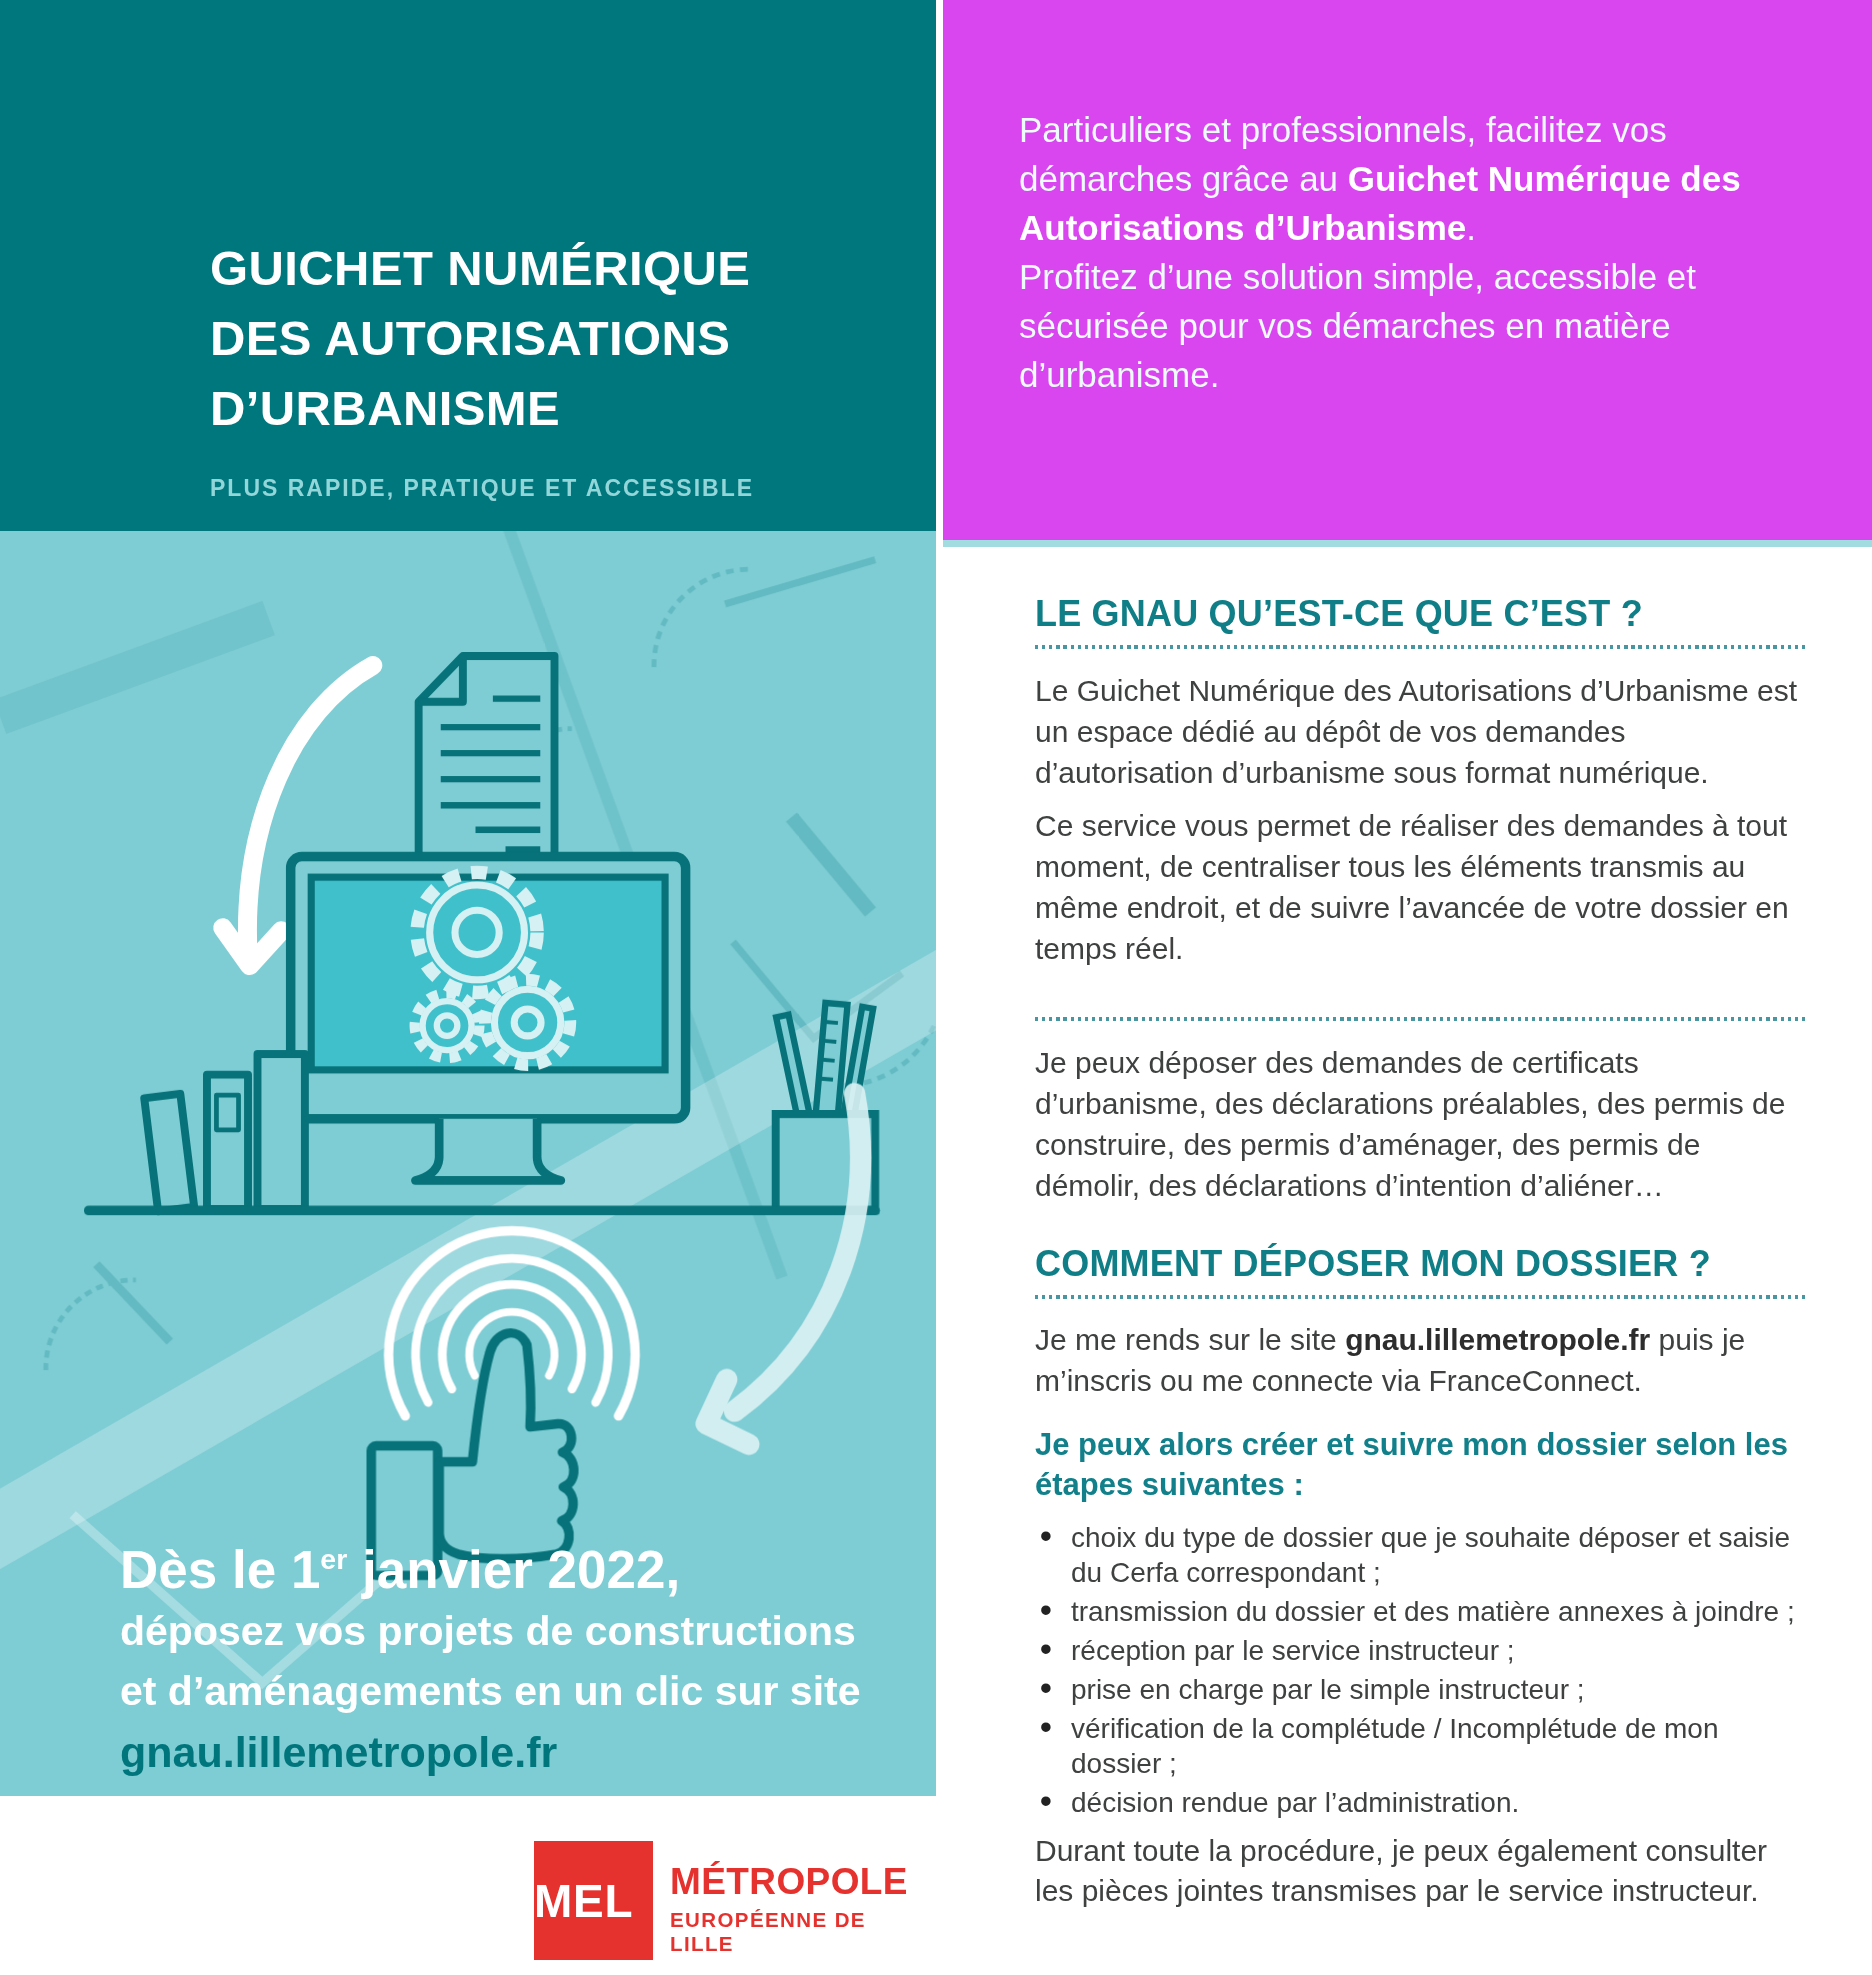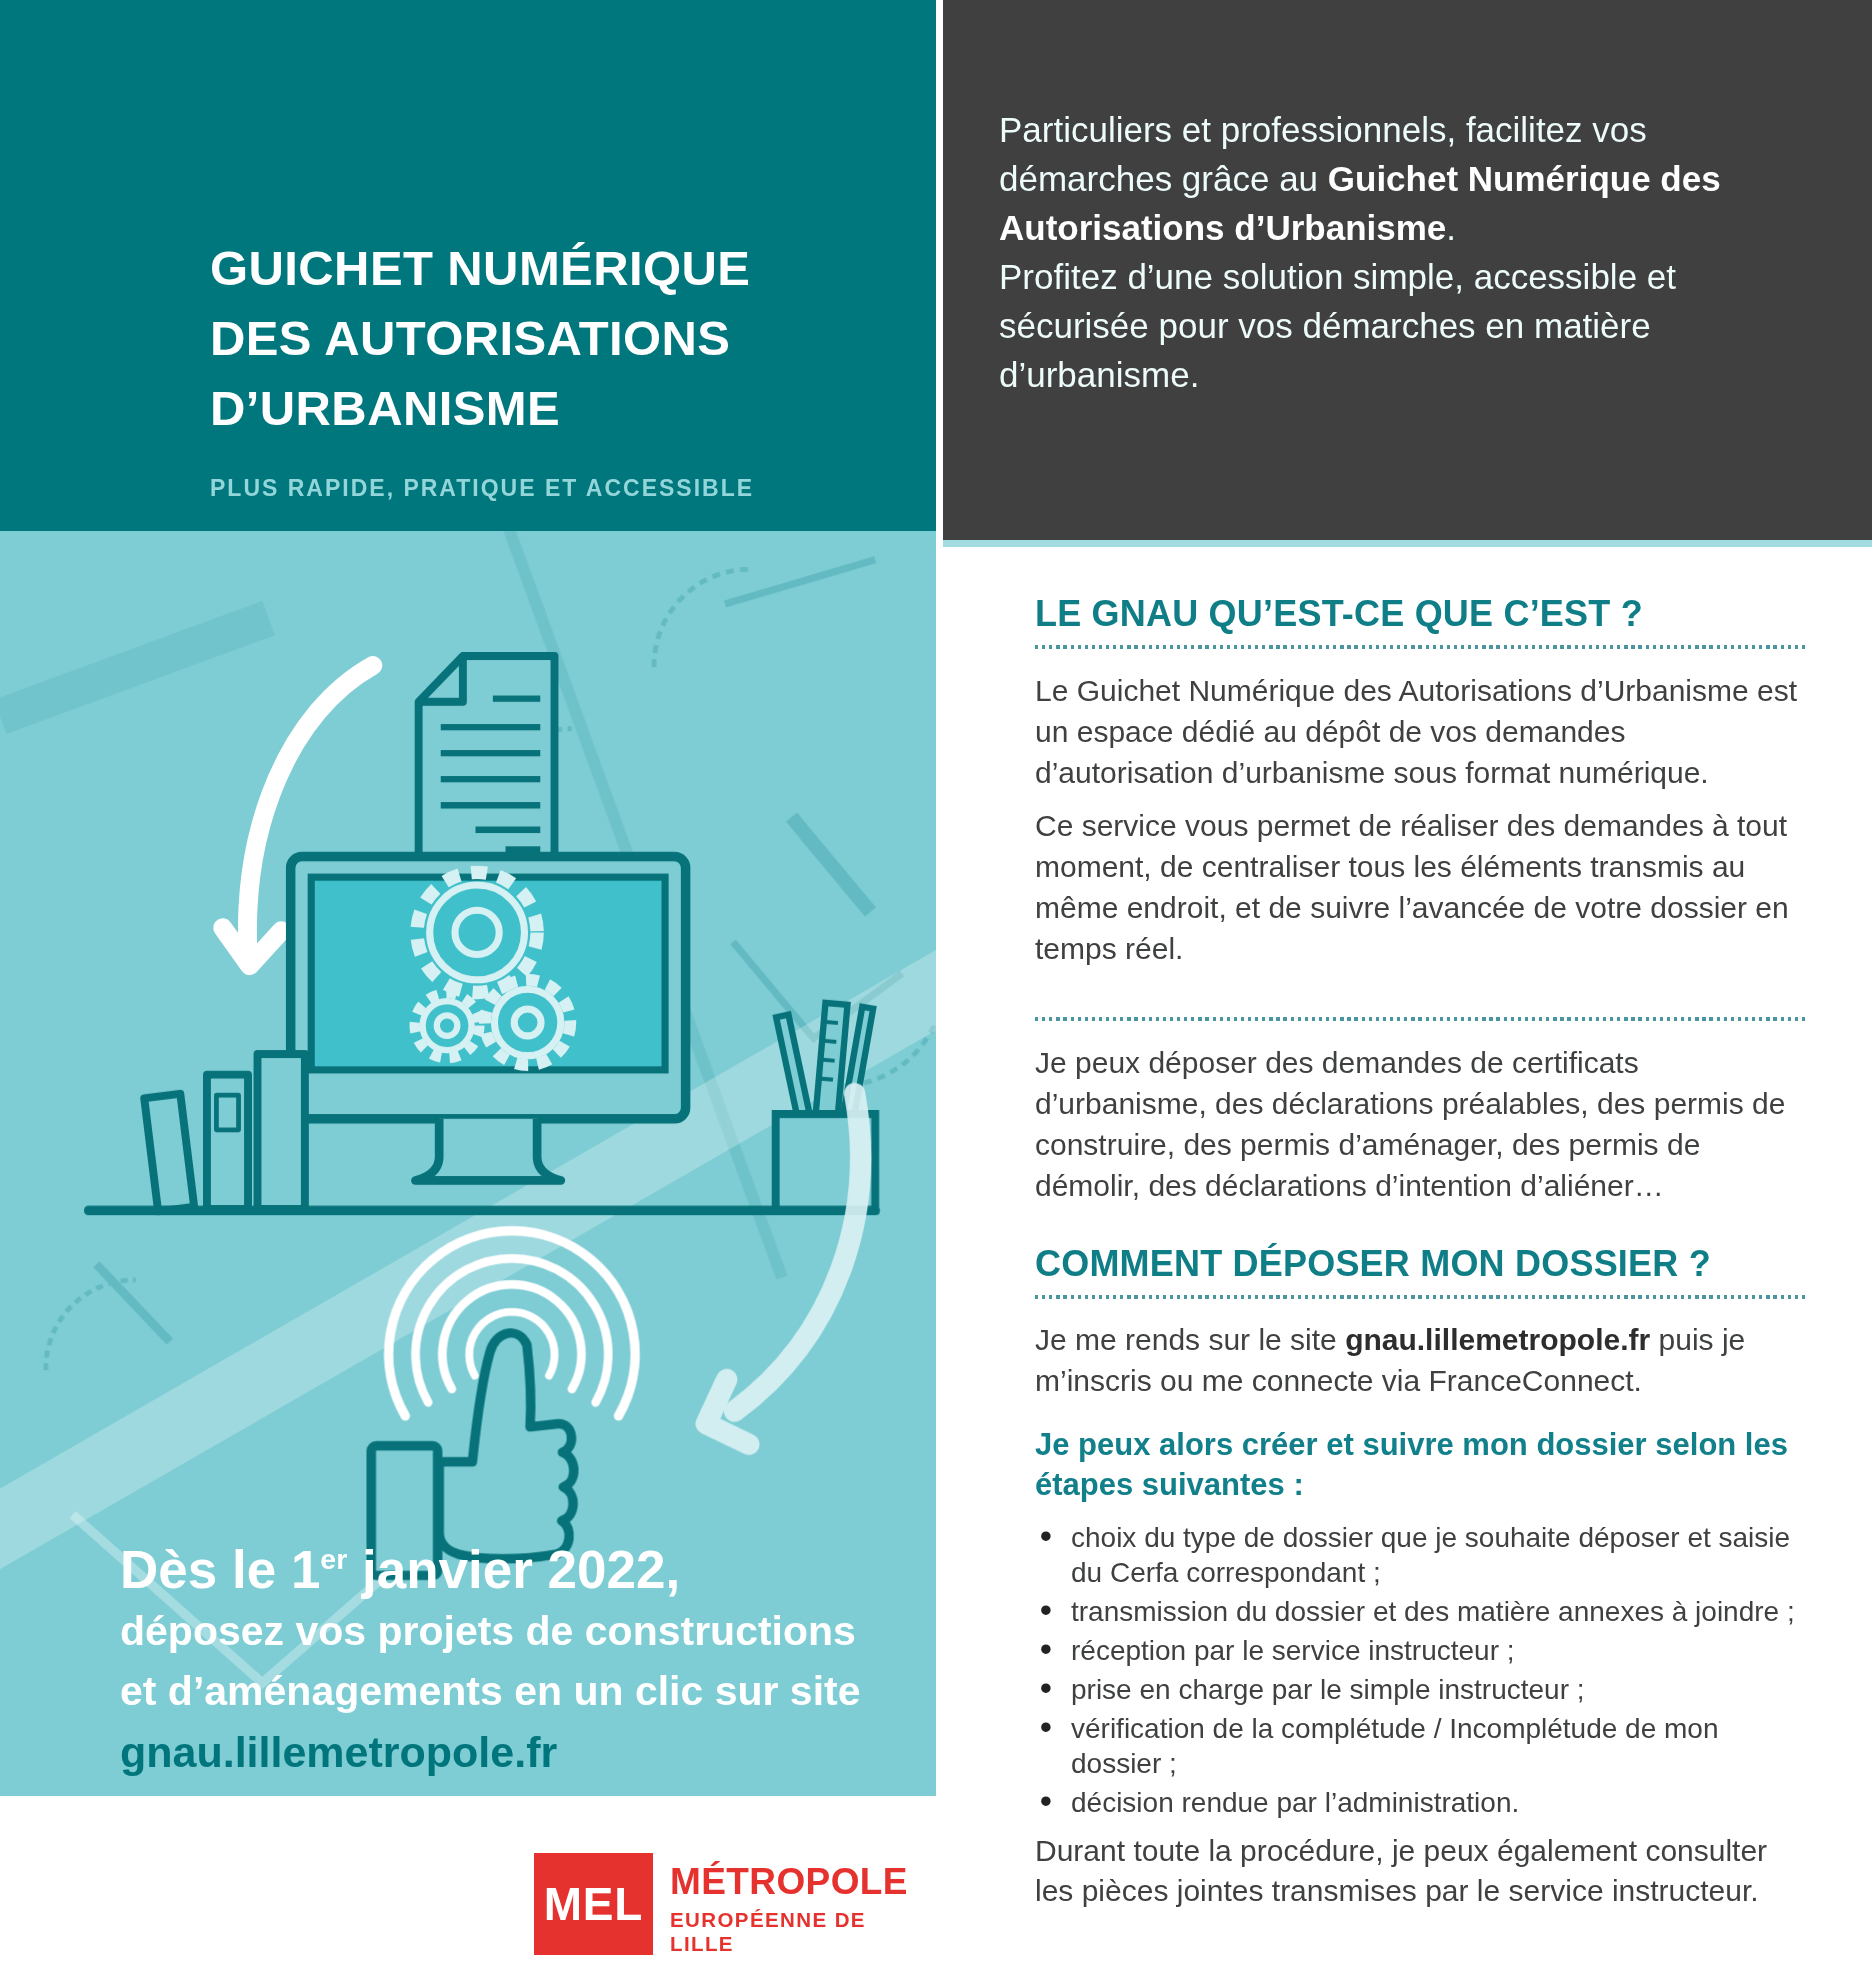--- a/index.html
+++ b/index.html
@@ -14,30 +14,30 @@
   .left-subtitle{margin-top:32px;color:#93d6da;font-size:23px;font-weight:700;letter-spacing:2px;}
   .left-illustration{position:absolute;left:0;top:531px;width:936px;height:1265px;background:#7ecdd4;overflow:hidden;}
   .left-illustration svg{position:absolute;left:0;top:0;}
   .promo{position:absolute;left:120px;top:1007px;width:790px;}
   .promo-l1{color:#ffffff;font-size:53px;font-weight:800;line-height:63px;}
   .promo-l1 sup{font-size:28.4px;vertical-align:super;line-height:0;}
   .promo-l2{color:#ffffff;font-size:41px;font-weight:600;line-height:60px;}
   .promo-site{color:#00767c;font-size:43px;font-weight:800;line-height:63px;}
   .left-footer{position:absolute;left:0;top:1796px;width:936px;height:179px;background:#ffffff;}
   .mel-logo{position:absolute;left:534px;top:45px;width:371px;height:120px;}
-  .mel-square{position:absolute;left:0;top:0;width:119px;height:102px;background:#e5322e;display:flex;align-items:center;justify-content:center;margin-top:12px;}
+  .mel-square{position:absolute;left:0;top:0;width:119px;height:119px;background:#e5322e;display:flex;align-items:center;}
   .mel-square span{color:#ffffff;font-size:46px;font-weight:800;letter-spacing:0.8px;}
   .mel-wordmark{position:absolute;left:136px;top:20.5px;color:#e5322e;}
   .mel-name1{font-size:37px;font-weight:800;letter-spacing:0.4px;line-height:40px;}
   .mel-name2{font-size:20.5px;font-weight:700;letter-spacing:1.4px;margin-top:6.3px;}
   
   .divider{position:absolute;left:936px;top:0;width:7.1px;height:1975px;background:#ffffff;}
   
   .right-panel{position:absolute;left:943px;top:0;width:929px;height:1975px;background:#ffffff;}
-  .right-hero{box-sizing:border-box;width:929px;height:540px;background:#404040;padding:105px 63px 0 56px;}
+  .right-hero{box-sizing:border-box;width:929px;height:540px;background:#d946ef;padding:105px 63px 0 76px;}
   .hero-text{color:#eefbfb;font-size:35px;line-height:49px;font-weight:400;}
   .hero-text b{color:#ffffff;font-weight:700;}
   .hero-rule{width:929px;height:7.1px;background:#a3dce0;}
   .right-content{box-sizing:border-box;padding:45px 65px 0 92px;}
   .sec-heading{color:#0f7e87;font-size:36px;font-weight:800;line-height:43px;letter-spacing:0.2px;}
   .dotted{height:4px;margin-top:10.3px;background-image:repeating-linear-gradient(90deg,#4a96a0 0 3.2px,transparent 3.2px 7.1px);}
   .body-text{color:#3f4040;font-size:30px;line-height:41px;font-weight:400;margin-top:20.5px;}
   .body-text b{color:#2d2d2d;font-weight:700;}
   .gap1{height:38px;} .gap2{height:36px;}
   .steps-title{color:#12808a;font-size:31px;line-height:40px;font-weight:700;margin-top:24px;}

